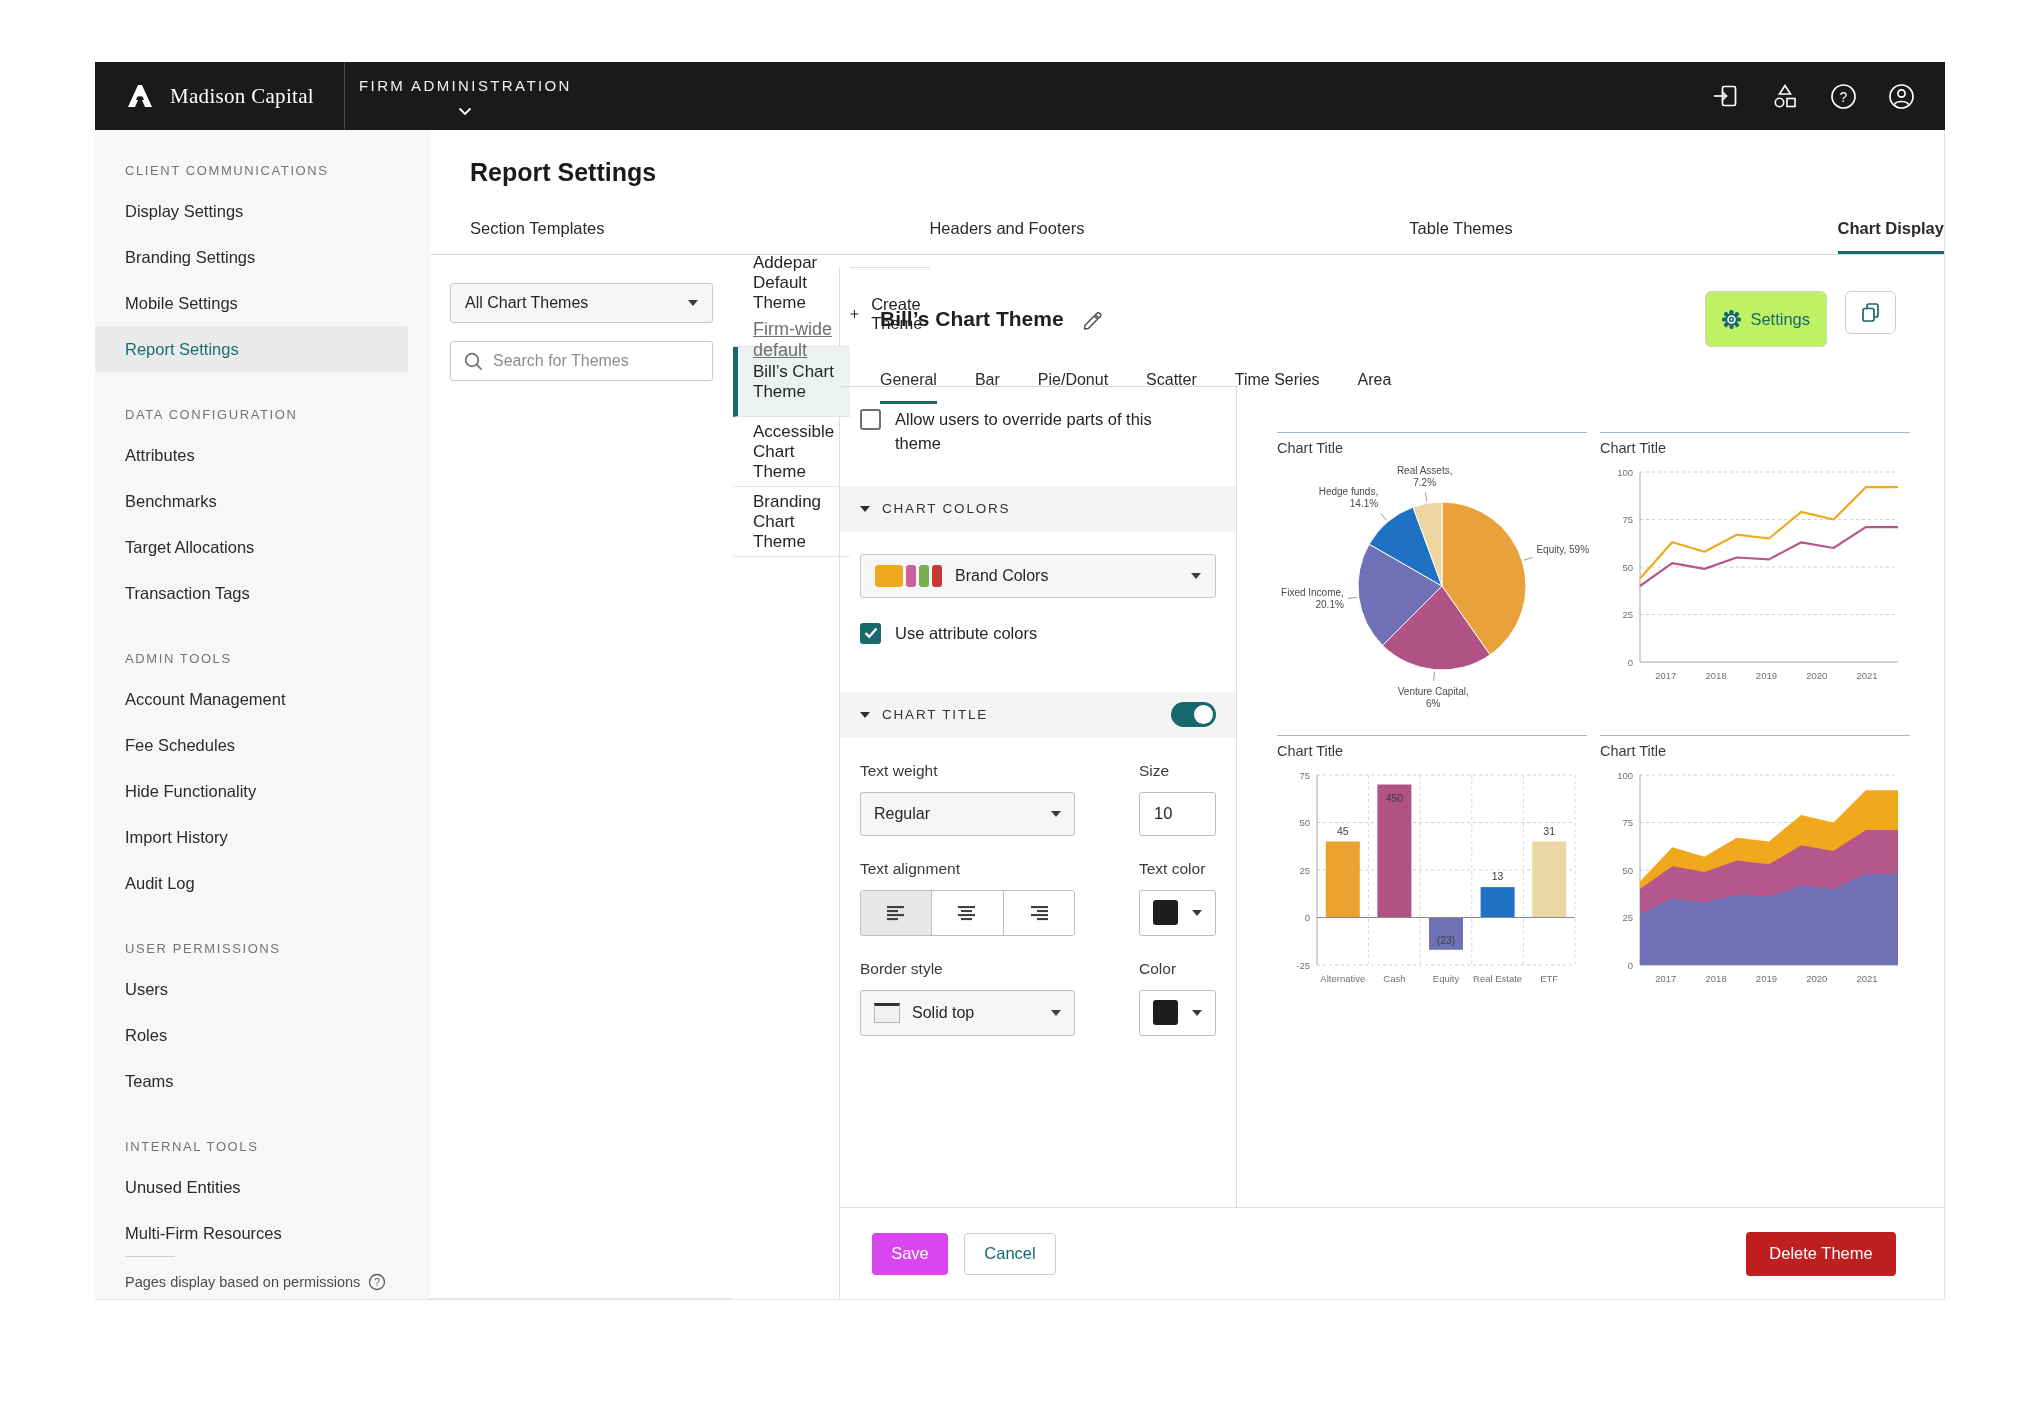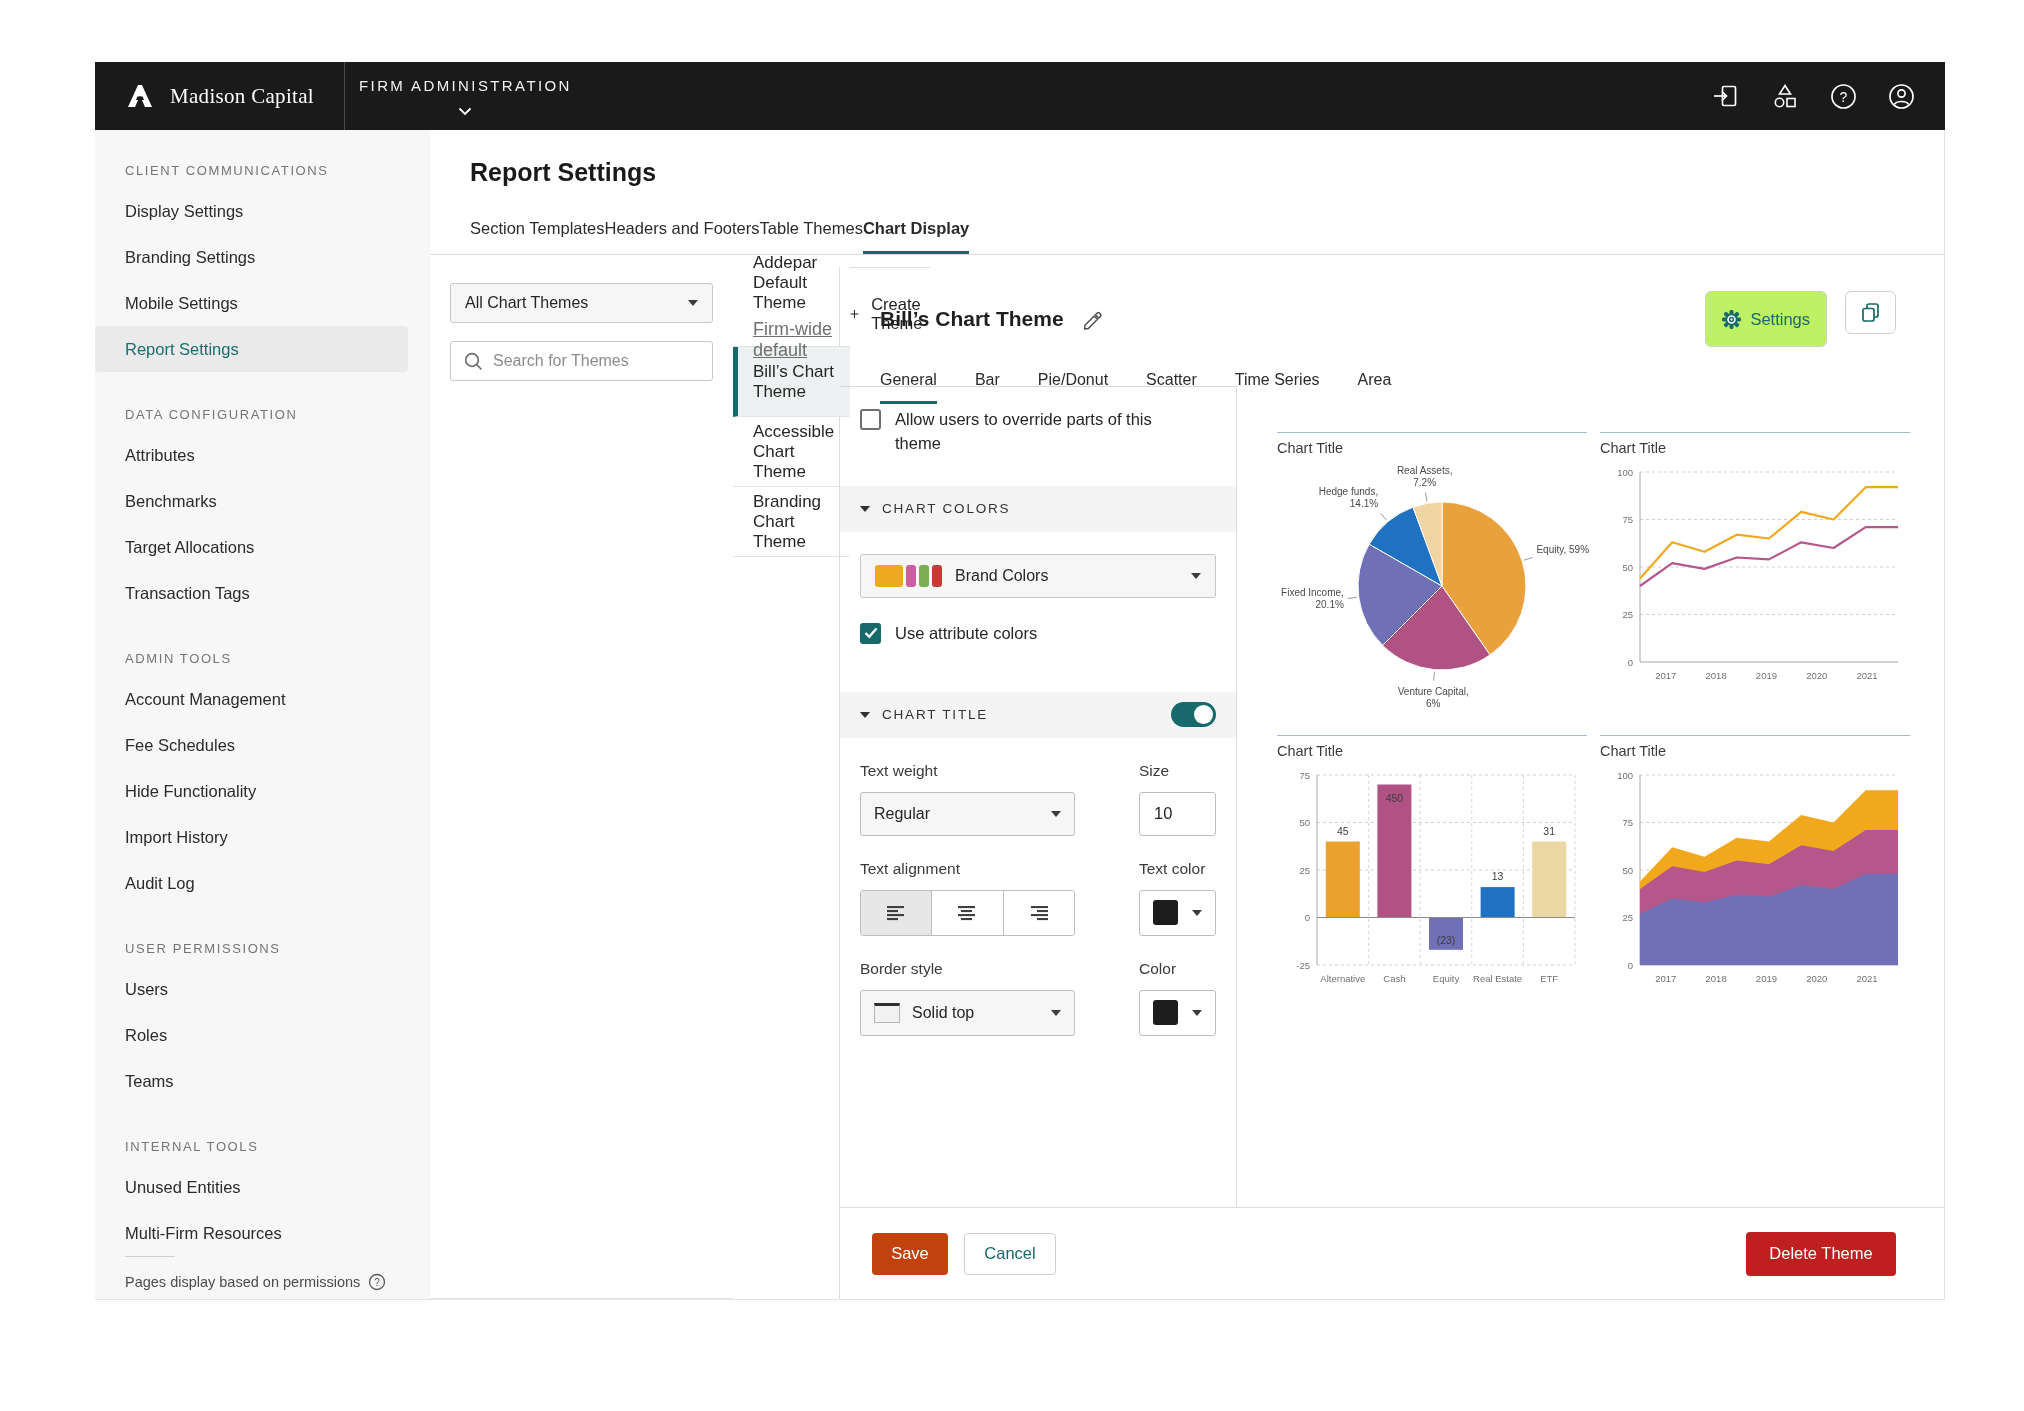--- a/index.html
+++ b/index.html
@@ -25,21 +25,21 @@
   .nav-item { height:46px; display:flex; align-items:center; padding-left:30px; font-size:16.5px; color:#2b2b2b; cursor:pointer; }
   .nav-item.selected { background:#eaeaea; border-radius:4px; margin-right:22px; color:#1c6e6e; }
   .sidebar-footer { margin-top:auto; padding:0 30px 26px 30px; }
   .sidebar-footer hr { border:none; border-top:1px solid #cfcfcf; width:50px; margin-bottom:16px; }
   .perm-note { display:flex; align-items:center; gap:8px; font-size:14.5px; color:#4c4c4c; }
 
   
   .main { flex:1; display:flex; flex-direction:column; border-right:1px solid #e0e0e0; background:#fff; }
   .main-header { height:137px; padding-left:40px; }
   h1.page-title { padding-top:28px; font-size:25px; font-weight:bold; color:#1a1a1a; }
-  .tabs { display:flex; margin-top:32px; border-bottom:1px solid #dcdcdc; margin-left:-40px; padding-left:40px; }
+  .tabs { display:flex; margin-top:32px; border-bottom:1px solid #dcdcdc; margin-left:-40px; padding-left:40px;justify-content:space-between; }
   .tab { font-size:16.5px; color:#2b2b2b; padding-bottom:13px; cursor:pointer; border-bottom:3px solid transparent; }
   .tab.active { border-bottom-color:#17696c; font-weight:bold; }
 
   .content { flex:1; display:flex; min-height:0; }
 
   
   .theme-col { width:410px; flex:none; border-right:1px solid #ddd; display:flex; flex-direction:row; }
   .theme-controls { padding:16px 20px 18px 20px; border-bottom:1px solid #e3e3e3; }
   .select-box { height:40px; background:#f6f6f6; border:1px solid #c8c8c8; border-radius:3px; display:flex; align-items:center; padding:0 14px; cursor:pointer; }
   .select-box .lbl { font-size:16px; color:#262626; }
@@ -103,21 +103,21 @@
   .chart-card { position:absolute; width:310px; border-top:1px solid #9fbdd0; padding-top:7px; }
   .chart-title { font-size:14.5px; color:#3b3b3b; margin-bottom:2px; }
   svg.chart { overflow:visible; display:block; }
   svg .tick { font-size:9.5px; fill:#707070; font-family:"Liberation Sans","DejaVu Sans",sans-serif; }
   svg .pielab { font-size:10px; fill:#4a4a4a; font-family:"Liberation Sans","DejaVu Sans",sans-serif; }
   svg .barlab { font-size:10.5px; fill:#3d3d3d; font-family:"Liberation Sans","DejaVu Sans",sans-serif; }
 
   
   .action-bar { height:92px; border-top:1px solid #ddd; display:flex; align-items:center; padding-left:32px; padding-right:48px; }
   .btn { height:42px; border-radius:4px; font-size:16.5px; display:flex; align-items:center; justify-content:center; cursor:pointer; font-family:inherit; }
-  .btn-save { background:#c2410c; color:#fff; width:76px; border:none; }
+  .btn-save { background:#d946ef; color:#fff; width:76px; border:none; }
   .btn-cancel { background:#fff; color:#17696c; width:92px; border:1px solid #cfcfcf; margin-left:16px; }
   .btn-delete { background:#bf1f1f; color:#fff; width:150px; height:44px; border:none; margin-left:auto; }
 </style>
 </head>
 <body>
 
 <div id="app">
 
   <div class="topbar">
     <div class="brand">

